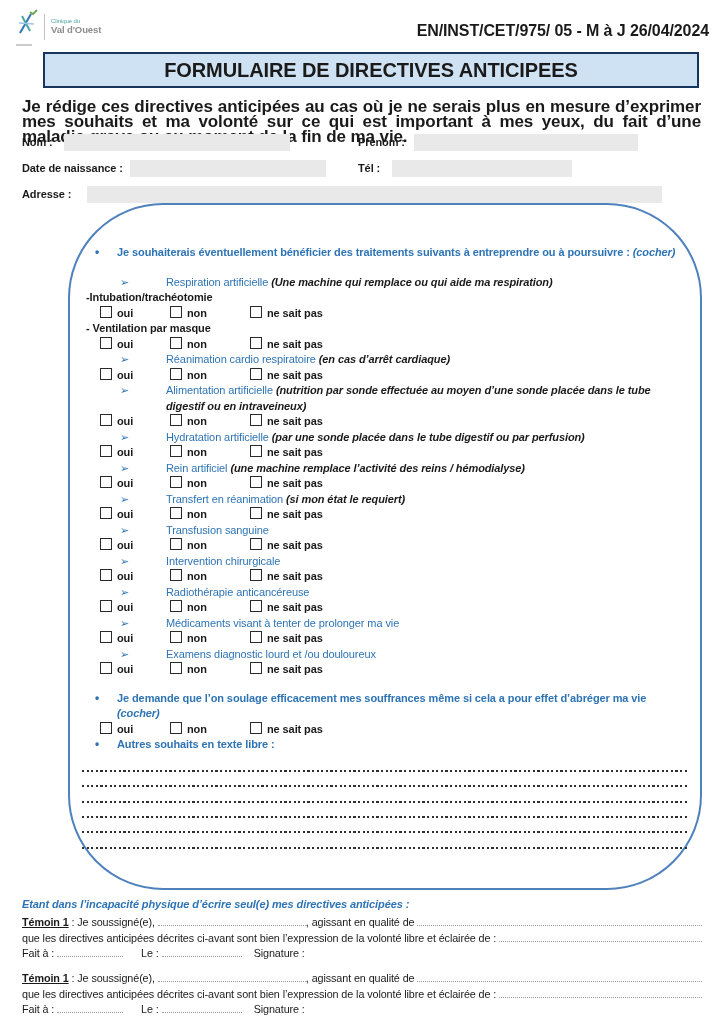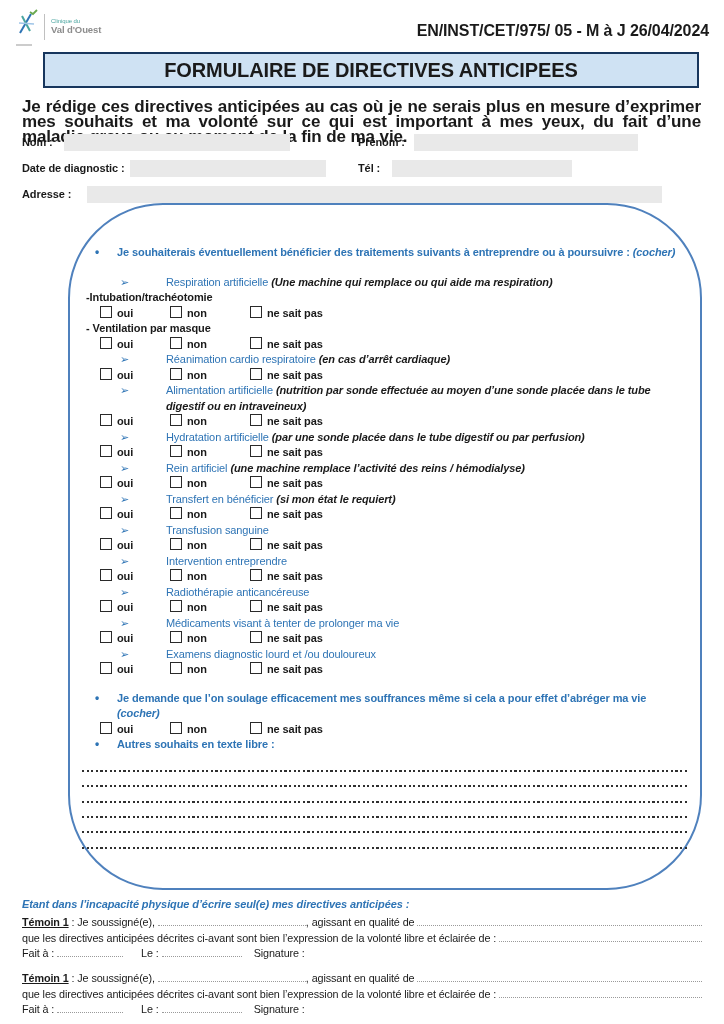--- a/index.html
+++ b/index.html
@@ -94,21 +94,21 @@
   <div class="title-banner">
     <span>FORMULAIRE DE DIRECTIVES ANTICIPEES</span>
   </div>
 
   <p class="intro">Je rédige ces directives anticipées au cas où je ne serais plus en mesure d’exprimer mes souhaits et ma volonté sur ce qui est important à mes yeux, du fait d’une maladie grave ou au moment de la fin de ma vie.</p>
 
   <span class="id-label" style="left:22px;top:136px;">Nom :</span>
   <span class="id-box" style="left:64px;top:134px;width:226px;"></span>
   <span class="id-label" style="left:358px;top:136px;">Prénom :</span>
   <span class="id-box" style="left:414px;top:134px;width:224px;"></span>
-  <span class="id-label" style="left:22px;top:162px;">Date de diagnostic :</span>
+  <span class="id-label" style="left:22px;top:162px;">Date de naissance :</span>
   <span class="id-box" style="left:130px;top:160px;width:196px;"></span>
   <span class="id-label" style="left:358px;top:162px;">Tél :</span>
   <span class="id-box" style="left:392px;top:160px;width:180px;"></span>
   <span class="id-label" style="left:22px;top:188px;">Adresse :</span>
   <span class="id-box" style="left:87px;top:186px;width:575px;"></span>
 
   <div class="big-box">
     <div class="box-inner">
 
       <div class="bullet-line">
@@ -141,31 +141,31 @@
             <span class="atext"><span class="tlabel">Hydratation artificielle</span> <span class="tnote">(par une sonde placée dans le tube digestif ou par perfusion)</span></span>
           </div>
           <div class="cb-row"><span class="opt o1"><span class="cb"></span><span>oui</span></span><span class="opt o2"><span class="cb"></span><span>non</span></span><span class="opt o3"><span class="cb"></span><span>ne sait pas</span></span></div>
           <div class="arrow-line">
             <span class="arrow">➢</span>
             <span class="atext"><span class="tlabel">Rein artificiel</span> <span class="tnote">(une machine remplace l’activité des reins / hémodialyse)</span></span>
           </div>
           <div class="cb-row"><span class="opt o1"><span class="cb"></span><span>oui</span></span><span class="opt o2"><span class="cb"></span><span>non</span></span><span class="opt o3"><span class="cb"></span><span>ne sait pas</span></span></div>
           <div class="arrow-line">
             <span class="arrow">➢</span>
-            <span class="atext"><span class="tlabel">Transfert en bénéficier</span> <span class="tnote">(si mon état le requiert)</span></span>
+            <span class="atext"><span class="tlabel">Transfert en réanimation</span> <span class="tnote">(si mon état le requiert)</span></span>
           </div>
           <div class="cb-row"><span class="opt o1"><span class="cb"></span><span>oui</span></span><span class="opt o2"><span class="cb"></span><span>non</span></span><span class="opt o3"><span class="cb"></span><span>ne sait pas</span></span></div>
           <div class="arrow-line">
             <span class="arrow">➢</span>
             <span class="atext"><span class="tlabel">Transfusion sanguine</span></span>
           </div>
           <div class="cb-row"><span class="opt o1"><span class="cb"></span><span>oui</span></span><span class="opt o2"><span class="cb"></span><span>non</span></span><span class="opt o3"><span class="cb"></span><span>ne sait pas</span></span></div>
           <div class="arrow-line">
             <span class="arrow">➢</span>
-            <span class="atext"><span class="tlabel">Intervention entreprendre</span></span>
+            <span class="atext"><span class="tlabel">Intervention chirurgicale</span></span>
           </div>
           <div class="cb-row"><span class="opt o1"><span class="cb"></span><span>oui</span></span><span class="opt o2"><span class="cb"></span><span>non</span></span><span class="opt o3"><span class="cb"></span><span>ne sait pas</span></span></div>
           <div class="arrow-line">
             <span class="arrow">➢</span>
             <span class="atext"><span class="tlabel">Radiothérapie anticancéreuse</span></span>
           </div>
           <div class="cb-row"><span class="opt o1"><span class="cb"></span><span>oui</span></span><span class="opt o2"><span class="cb"></span><span>non</span></span><span class="opt o3"><span class="cb"></span><span>ne sait pas</span></span></div>
           <div class="arrow-line">
             <span class="arrow">➢</span>
             <span class="atext"><span class="tlabel">Médicaments visant à tenter de prolonger ma vie</span></span>

